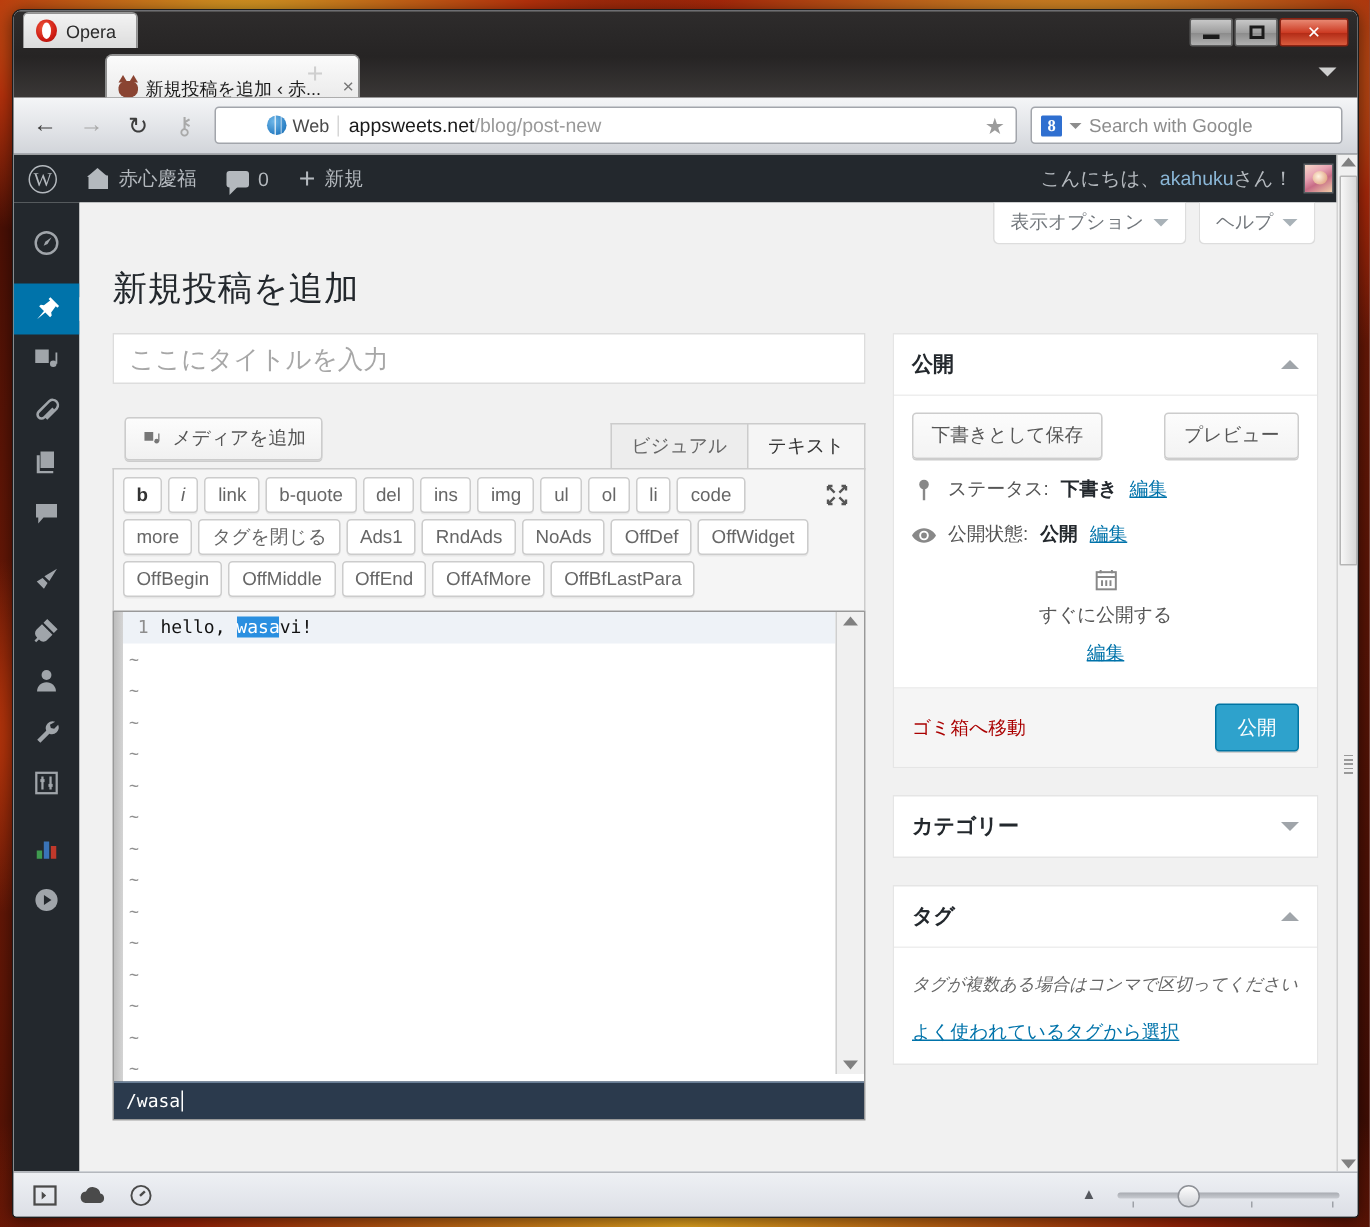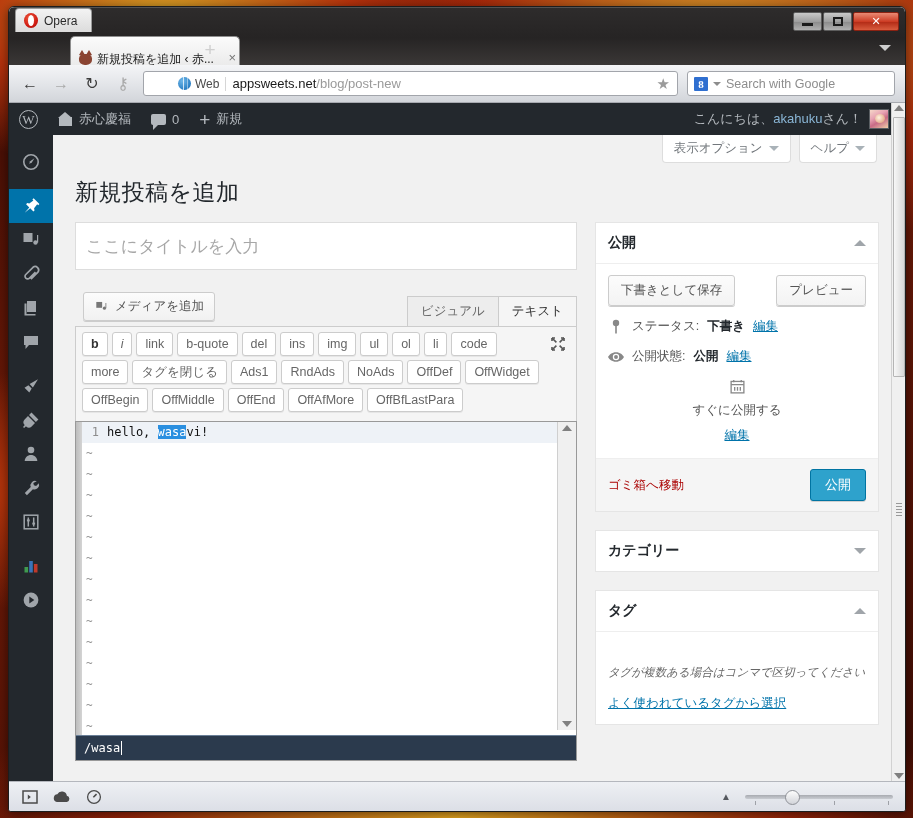--- a/index.html
+++ b/index.html
@@ -239,21 +239,21 @@
   #page-title{
     margin: 32px 0 0 22px; font-size: 23px; color:#23282d; font-weight:normal;
     letter-spacing:.4px;
   }
 
   #post-body{ display:flex; margin: 14px 0 0 22px; gap: 18px; }
   #post-body-content{ width: 502px; }
   #postbox-container{ width: 284px; }
 
   #title-input{
-    width:100%; height: 48px; background:#fff; border:1px solid #ddd;
+    width:100%; height: 34px; background:#fff; border:1px solid #ddd;
     padding: 0 10px; font-size: 17px; color:#a7a7a7;
     font-family:"Liberation Sans", sans-serif;
     display:flex; align-items:center;text-align:right;
   }
 
   
   #wp-content-editor-tools{ margin-top: 22px; position:relative; height: 34px; }
   #insert-media-button{
     position:absolute; left:8px; top:0;
     display:flex; align-items:center; gap:6px;
@@ -361,21 +361,21 @@
   #trash-link{ color:#a00; font-size:12.5px; text-decoration:none; }
   #publish-btn{
     background:#2ea2cc; border:1px solid #0074a2; border-radius:3px;
     color:#fff; font-size:13px; padding: 6px 14px;
     box-shadow:0 1px 0 rgba(0,0,0,.15);
   }
   #tag-input-row{ display:flex; gap: 8px; align-items:flex-start; }
   #new-tag-input{
     flex:1; height:28px; border:1px solid #ddd; background:#fff;
   }
-  #tag-hint{ font-size: 11.5px; color:#666; font-style:italic; margin-top: 21px; line-height: 1.5; }
+  #tag-hint{ font-size: 11.5px; color:#666; font-style:italic; margin-top: 6px; line-height: 1.5; }
   #tag-cloud-link{ display:inline-block; margin-top: 14px; font-size:12.5px; }
 
   
   #page-scrollbar{
     position:absolute; right:0; top:0; bottom:0; width: 14px;
     background:#f0f0f0; border-left:1px solid #d2d2d2;
   }
   #psb-up{ position:absolute; top:2px; left:2px; width:0;height:0;
     border-left:5px solid transparent;border-right:5px solid transparent;border-bottom:6px solid #808080;}
   #psb-dn{ position:absolute; bottom:2px; left:2px; width:0;height:0;

